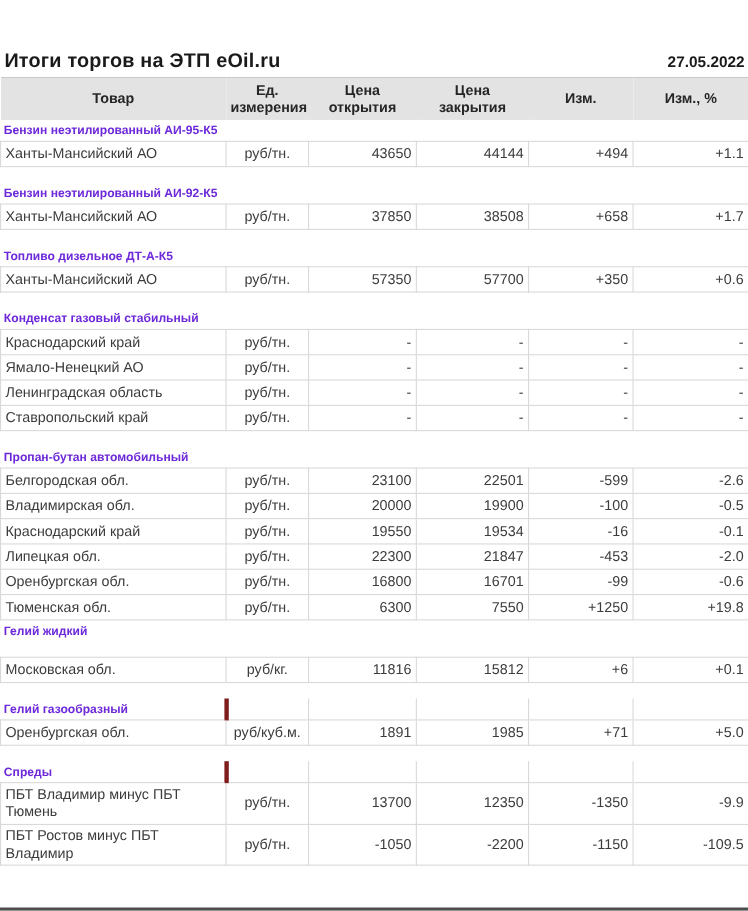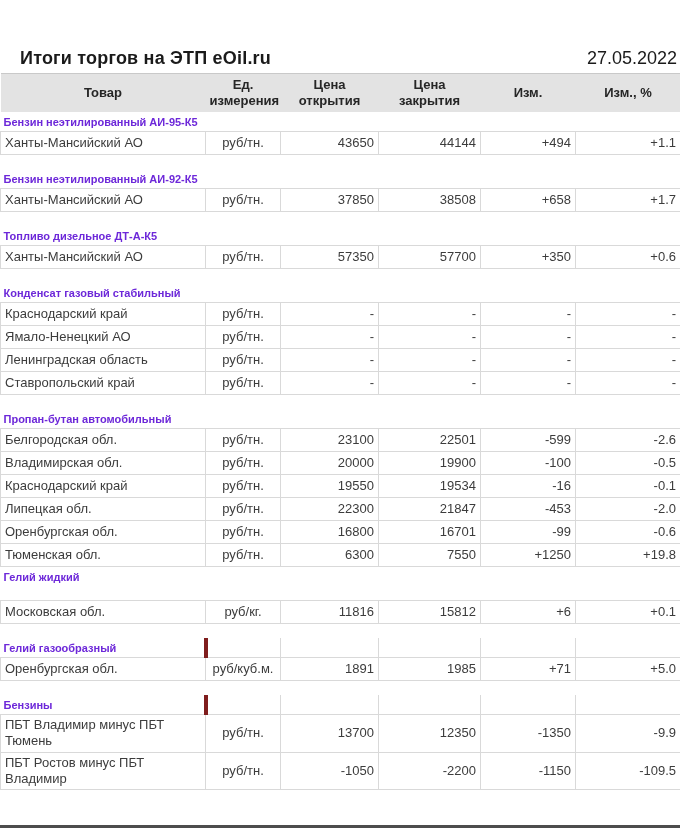--- a/index.html
+++ b/index.html
@@ -7,24 +7,24 @@
   body {
     width: 680px; height: 828px; overflow: hidden;
     font-family: "Liberation Sans", "DejaVu Sans", sans-serif;
     color: #1a1a1a;
   }
   .page { display: flex; flex-direction: column; height: 828px; }
 
   
   .titlebar {
     display: flex; justify-content: space-between; align-items: baseline;
-    padding: 4px 3px 4px 20px;
+    padding: 4px 3px 4px 4px;
   }
   .titlebar .t-left  { font-size: 18px; font-weight: 700; letter-spacing: 0.2px; }
-  .titlebar .t-right { font-size: 18px; font-weight: 400; margin-top: 44px; }
+  .titlebar .t-right { font-size: 14px; font-weight: 700; margin-top: 44px; }
 
   
   table { border-collapse: collapse; table-layout: fixed; width: 680px; }
   col.w1 { width: 205px; } col.w2 { width: 75px; }  col.w3 { width: 98px; }
   col.w4 { width: 102px; } col.w5 { width: 95px; }  col.w6 { width: 105px; }
 
   thead th {
     background: #e3e3e3;
     border-top: 1px solid #c9c9c9;
     font-size: 13px; font-weight: 700; color: #262626;
@@ -251,21 +251,21 @@
           <td class="c-unit">руб/куб.м.</td>
           <td class="c-num">1891</td>
           <td class="c-num">1985</td>
           <td class="c-num pos">+71</td>
           <td class="c-num c-last pos">+5.0</td>
         </tr>
         <tr class="spacer">
           <td colspan="6"></td>
         </tr>
         <tr class="section bordered">
-          <td class="sec-title">Бензины</td>
+          <td class="sec-title">Спреды</td>
           <td class="sec-empty"></td>
           <td class="sec-empty"></td>
           <td class="sec-empty"></td>
           <td class="sec-empty"></td>
           <td class="sec-empty"></td>
         </tr>
         <tr class="data">
           <td class="c-prod">ПБТ Владимир минус ПБТ Тюмень</td>
           <td class="c-unit">руб/тн.</td>
           <td class="c-num">13700</td>

